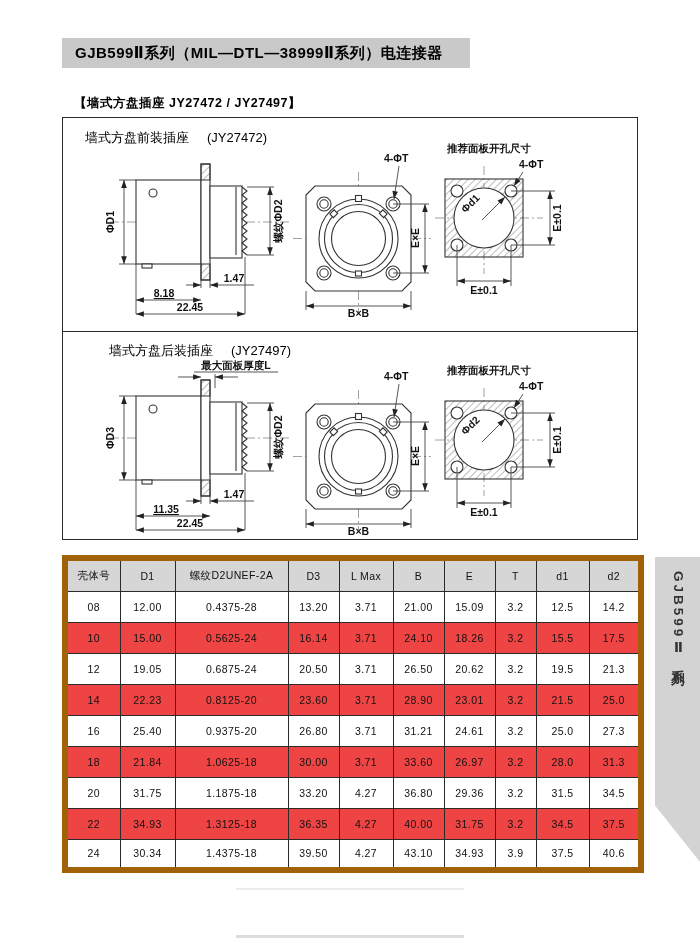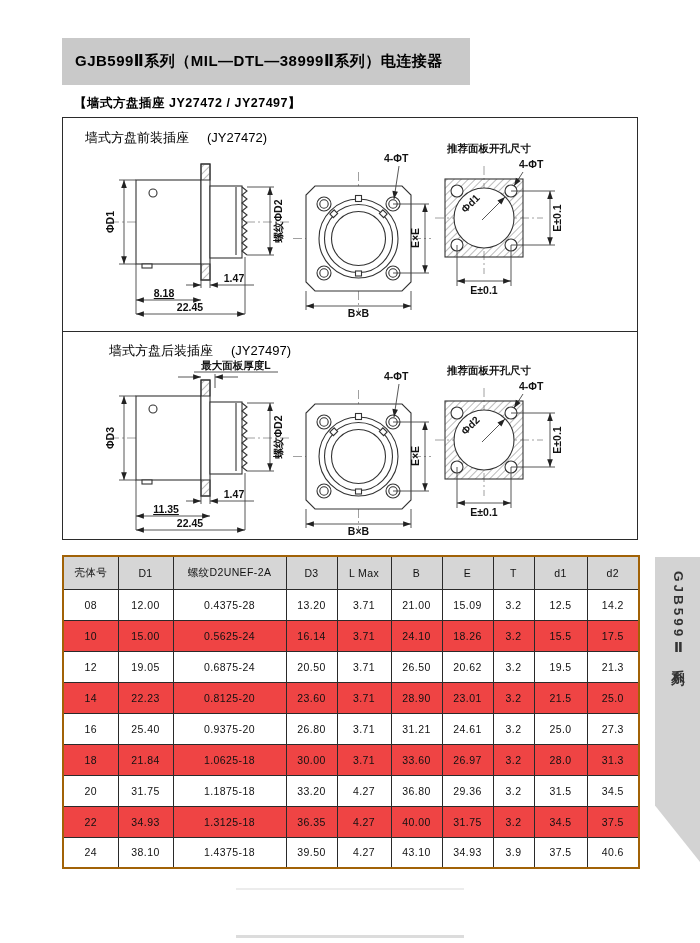--- a/index.html
+++ b/index.html
@@ -1,20 +1,20 @@
 <!DOCTYPE html>
 <html><head>
 <meta charset="utf-8">
 <style>
   * { margin:0; padding:0; box-sizing:border-box; }
   html,body { background:#fff; }
   body { font-family:"Liberation Sans","DejaVu Sans",sans-serif; color:#111; }
   .page { position:relative; width:700px; height:943px; background:#fff; overflow:hidden; margin:0 auto; }
 
-  .title-bar { position:absolute; left:62px; top:38px; width:408px; height:47px;
+  .title-bar { position:absolute; left:62px; top:38px; width:408px; height:30px;
     background:#c9c9c9; display:flex; align-items:center; padding-left:13px;
     font-size:15px; font-weight:bold; letter-spacing:0.5px; color:#000; }
 
   .section-heading { position:absolute; left:62px; top:95px; font-size:12.5px;
     font-weight:bold; color:#000; letter-spacing:0.5px;margin-left:12px; }
 
   .drawings-box { position:absolute; left:62px; top:117px; width:576px; height:423px;
     border:1.5px solid #2b2b2b; background:#fff; }
   .drawings-divider { position:absolute; left:0; top:213px; width:100%; height:0;
     border-top:1px solid #2b2b2b; }
@@ -26,21 +26,21 @@
 
   svg text { font-family:"Liberation Sans","DejaVu Sans",sans-serif; font-weight:bold;
     font-size:10.5px; fill:#111; }
   .ol { stroke:#333; stroke-width:1.1; fill:none; }
   .olf { stroke:#333; stroke-width:1.1; fill:#fff; }
   .dim { stroke:#444; stroke-width:0.9; fill:none; }
   .cl { stroke:#888; stroke-width:0.8; fill:none; stroke-dasharray:9 3 2 3; }
 
   .spec-table { position:absolute; left:62px; top:555px; width:576px;
     border-collapse:collapse; table-layout:fixed; font-size:10.5px; color:#111;
-    border:2px solid #a16207; }
+    border:6px solid #a16207; }
   .spec-table th, .spec-table td { border:1px solid #2a2a2a; text-align:center;
     vertical-align:middle; height:31px; font-weight:normal; letter-spacing:0.4px; }
   .spec-table th { height:33px; background:#d6d6d6; }
   .spec-table tr.alt td { background:#ef4444; }
 
   .side-tab { position:absolute; left:655px; top:557px; width:45px; height:305px;
     background:#d3d3d3; clip-path:polygon(0 0,100% 0,100% 100%,0 81.5%);
     display:flex; justify-content:center; }
   .side-tab .tab-label { writing-mode:vertical-rl; padding-top:14px; font-size:13.5px;
     font-weight:bold; color:#333; letter-spacing:3px; }
@@ -435,21 +435,21 @@
           <td>36.35</td>
           <td>4.27</td>
           <td>40.00</td>
           <td>31.75</td>
           <td>3.2</td>
           <td>34.5</td>
           <td>37.5</td>
         </tr>
         <tr>
           <td>24</td>
-          <td>38.10</td>
+          <td>30.34</td>
           <td>1.4375-18</td>
           <td>39.50</td>
           <td>4.27</td>
           <td>43.10</td>
           <td>34.93</td>
           <td>3.9</td>
           <td>37.5</td>
           <td>40.6</td>
         </tr>
       </tbody>

